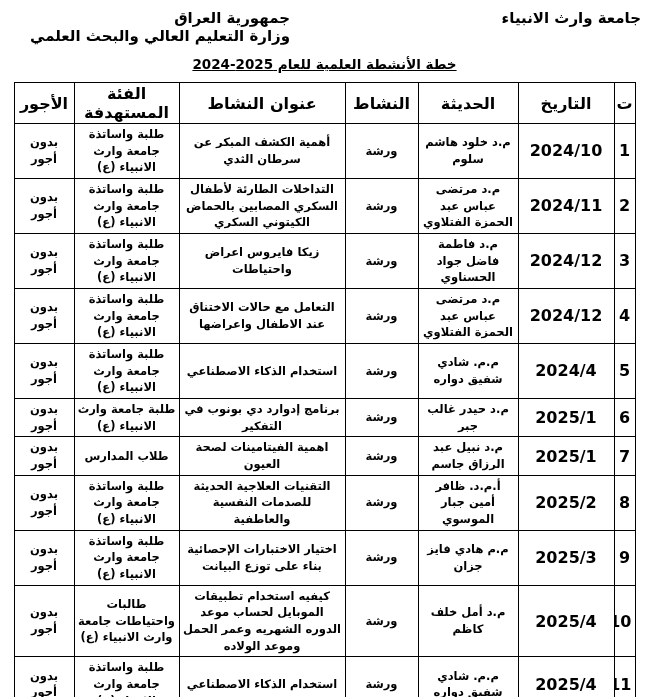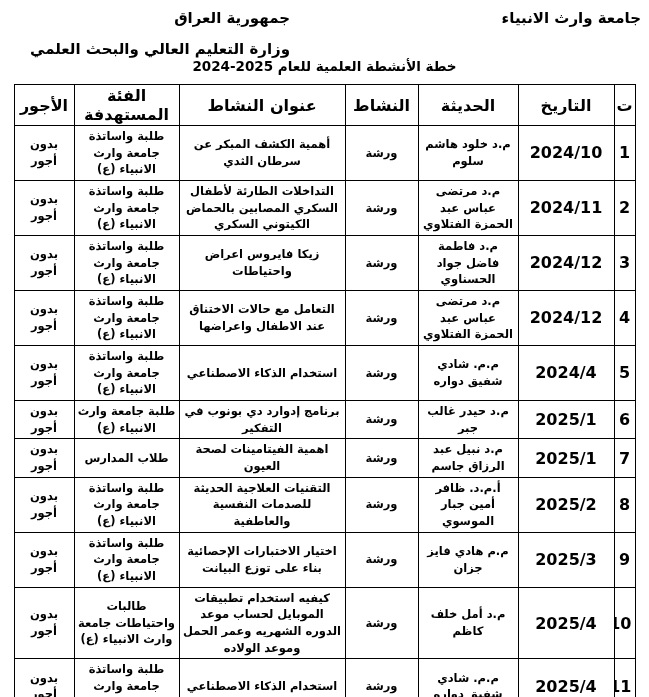--- a/index.html
+++ b/index.html
@@ -16,25 +16,27 @@
   }
   .top-header {
     display: flex;
     justify-content: space-between;
     align-items: flex-start;
     direction: rtl;
     padding: 9px 8px 0 30px;
   }
   .hdr-block { text-align: right; }
   .hdr-line { font-size: 15px; line-height: 18px; white-space: nowrap; }
-  .hdr-block .hdr-line + .hdr-line { margin-top: 13px; }
+  .hdr-block .hdr-line + .hdr-line { }
   .doc-title {
     direction: rtl;
     text-align: center;
     font-size: 13.5px;
+    margin-top: 11px;
+    text-decoration: underline;
   }
   table.activities {
     direction: rtl;
     border-collapse: collapse;
     table-layout: fixed;
     width: 621px;
     margin: 10px auto 0 auto;
     border: 1px solid #000;
   }
   th, td {

